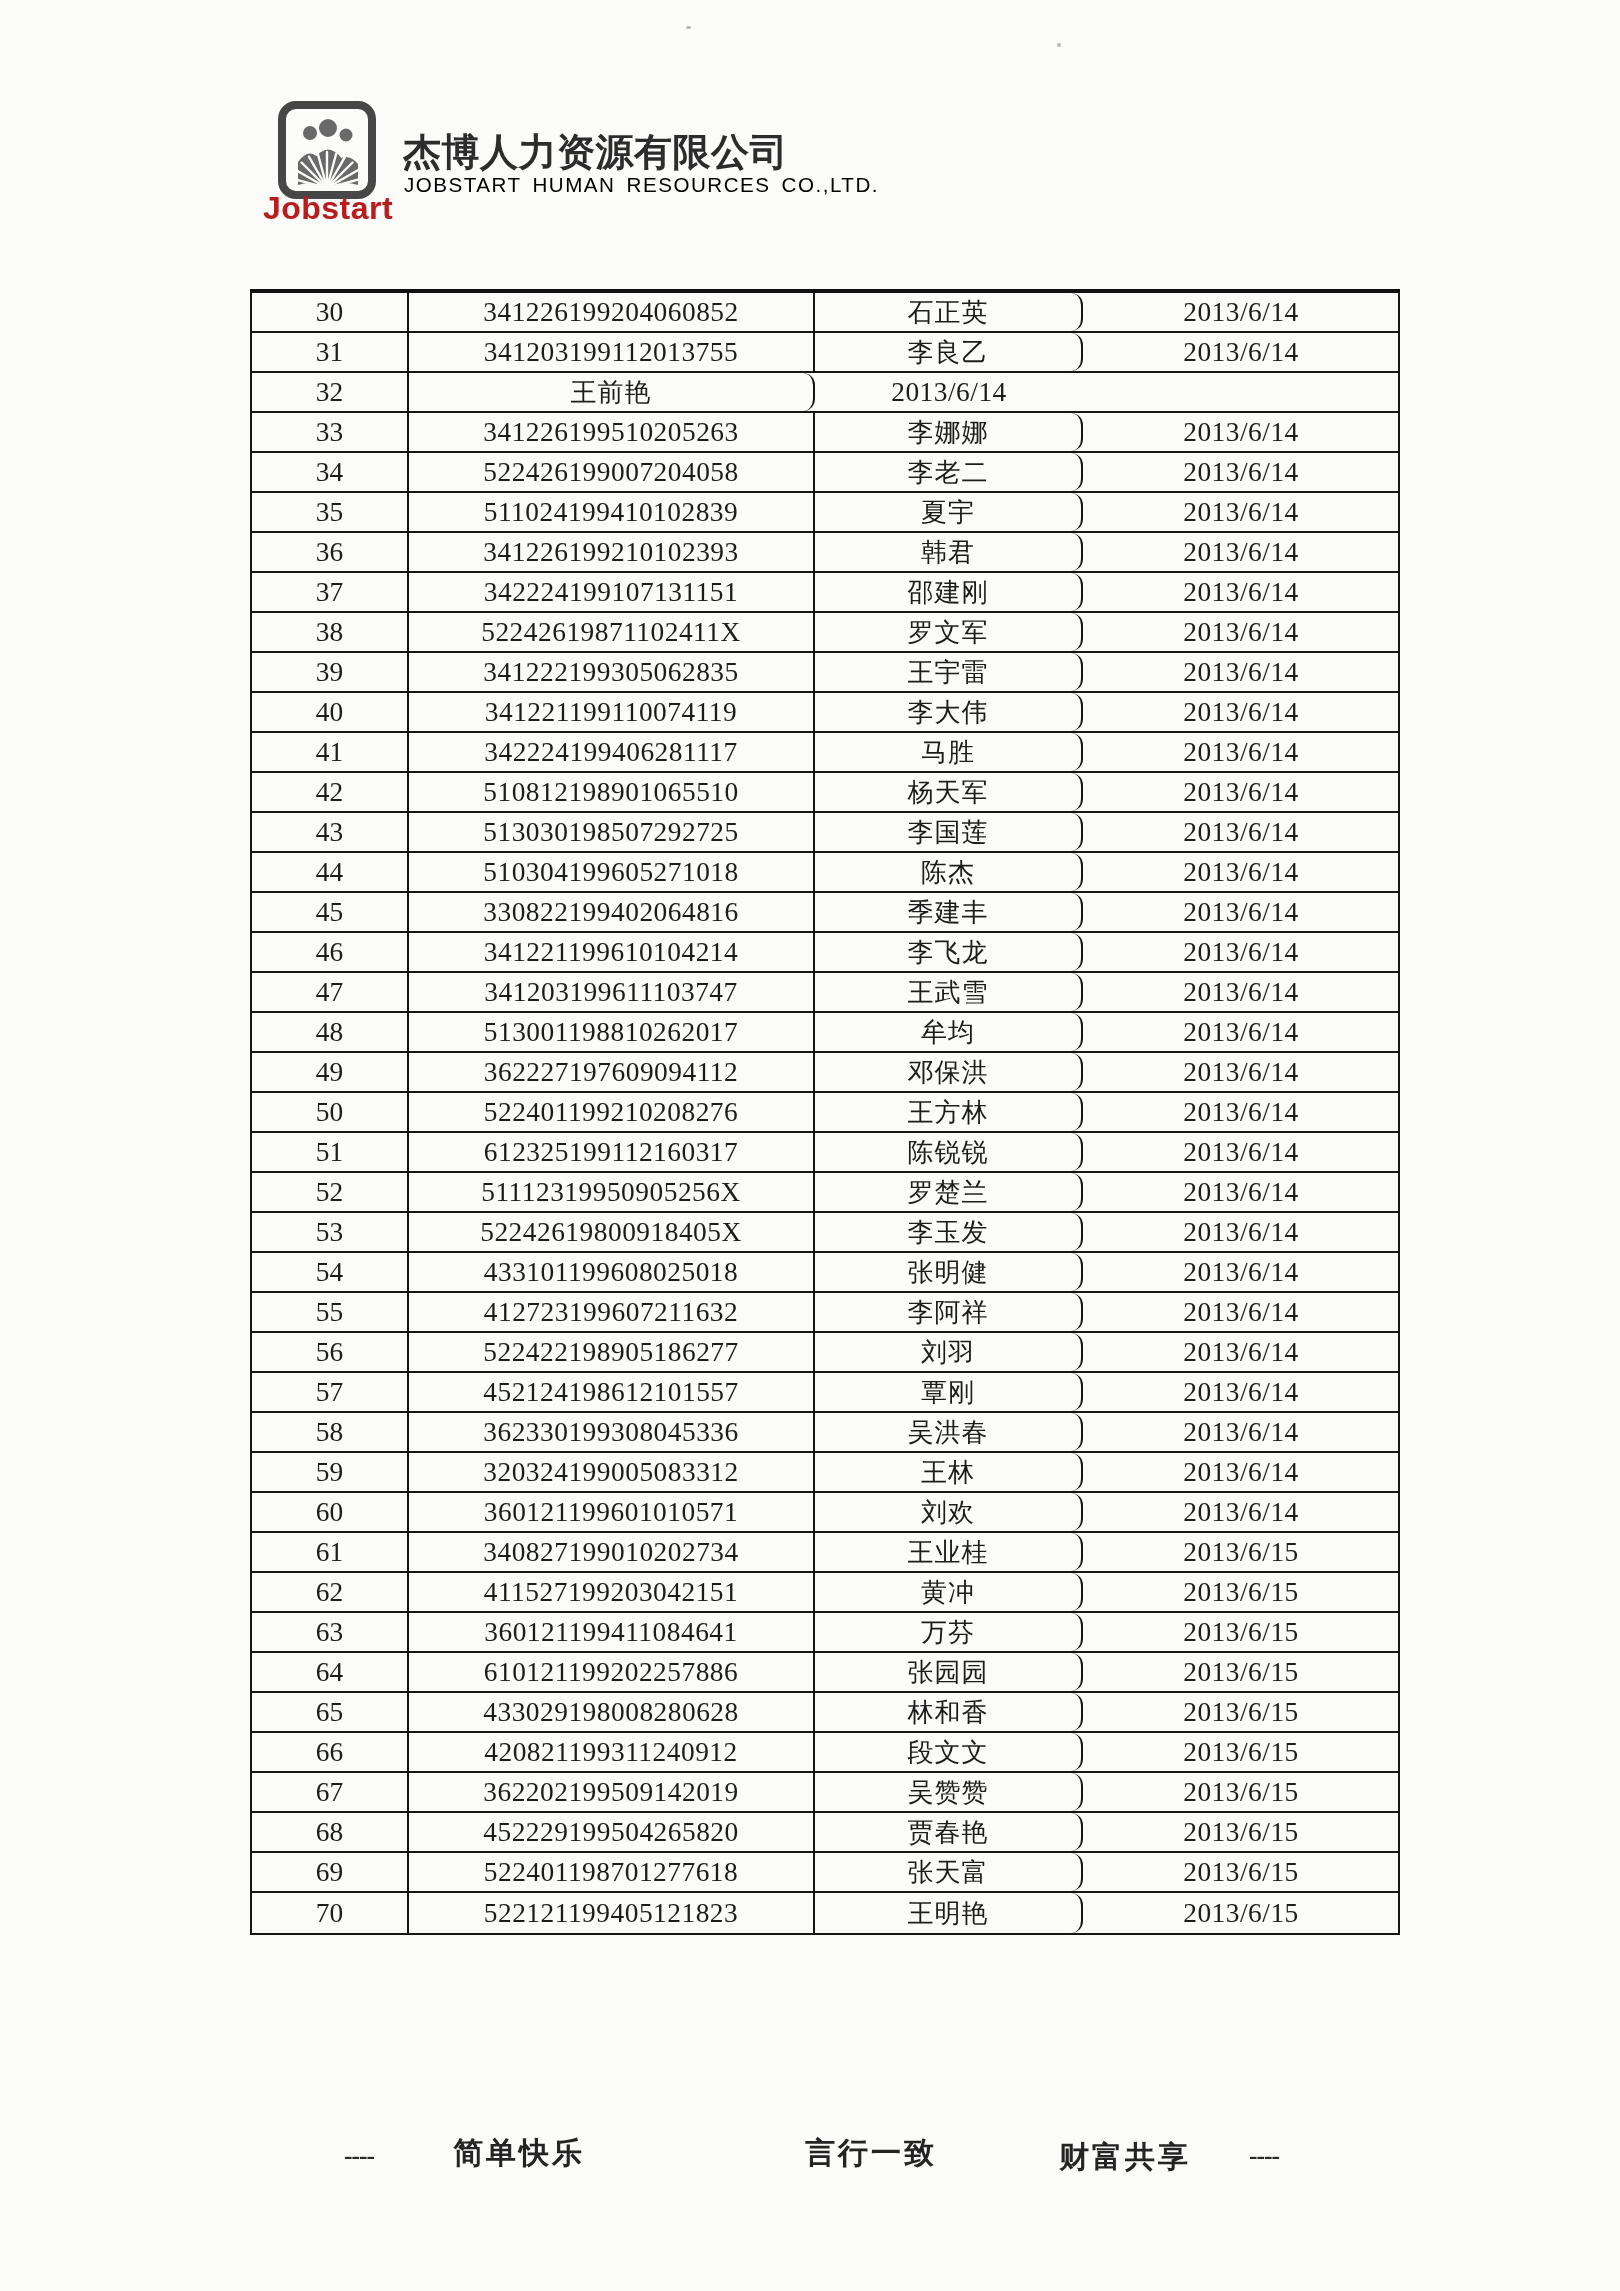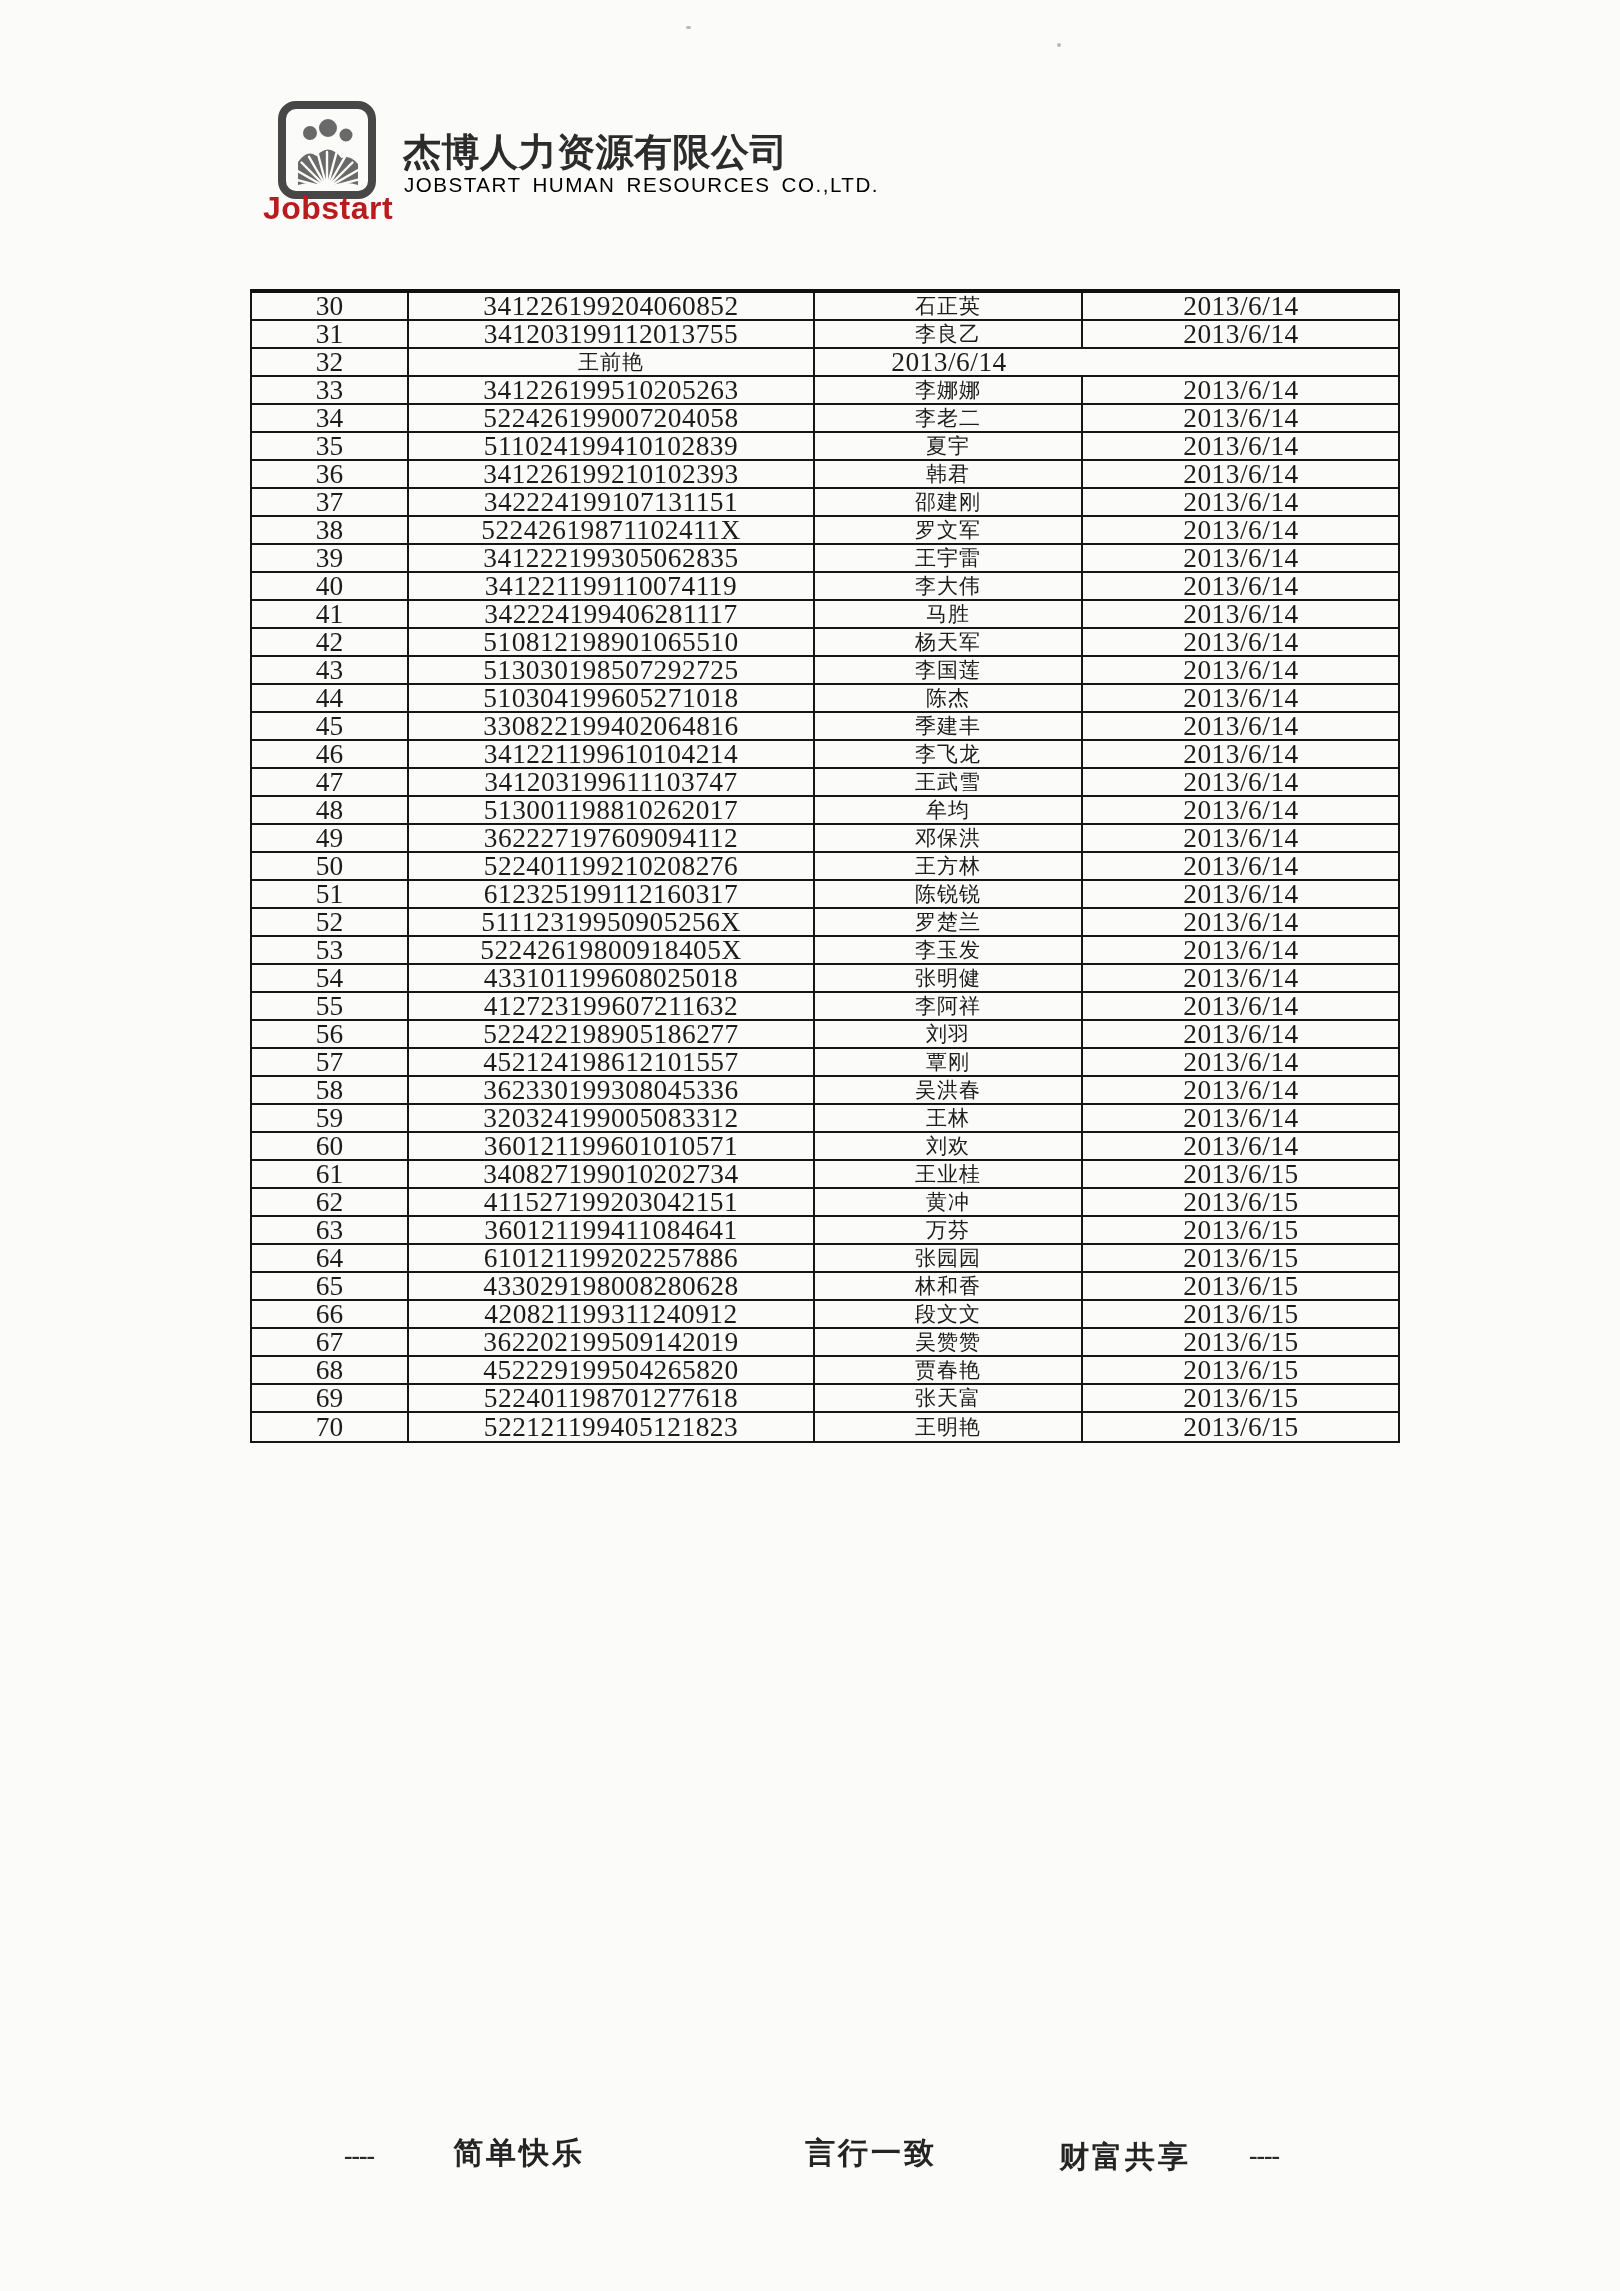--- a/index.html
+++ b/index.html
@@ -38,35 +38,35 @@
   .roster{
     position:absolute;left:250px;top:289px;width:1150px;
     border:2px solid #161616;
     border-top:4.9px solid #111;
     box-sizing:border-box;
     background:transparent;
   }
   .trow{
     display:grid;
     grid-template-columns:157px 406px 268px 316px;
-    height:28px;
+    height:40px;
     border-bottom:2px solid #161616;
     box-sizing:border-box;
   }
   .trow:last-child{border-bottom:none;}
   .tcell{
     display:flex;align-items:center;justify-content:center;
     border-right:2px solid #161616;
     box-sizing:border-box;
     font-size:27.4px;color:#1c1c1c;
     overflow:hidden;white-space:nowrap;
   }
   .cell-no{font-size:27.4px;}
   .cell-id{letter-spacing:0.5px;}
-  .cell-name{font-size:21px;letter-spacing:1px;}
+  .cell-name{font-size:26px;letter-spacing:1px;border-radius:12px;}
   .cell-date{border-right:none;letter-spacing:0.5px;}
 
   
   .footer{position:absolute;left:0;top:2133px;width:1620px;height:49px;}
   .footer span{position:absolute;transform:translateX(-50%);white-space:nowrap;}
   .f-dash{font-size:25.5px;font-weight:700;letter-spacing:-1px;color:#2a2a2a;}
   .f-slogan{font-size:30px;font-weight:600;letter-spacing:2.9px;color:#242424;
     font-family:Liberation Sans, sans-serif;}
   .fd1{left:359px;top:7.8px;}
   .fs1{left:519px;top:0;}

